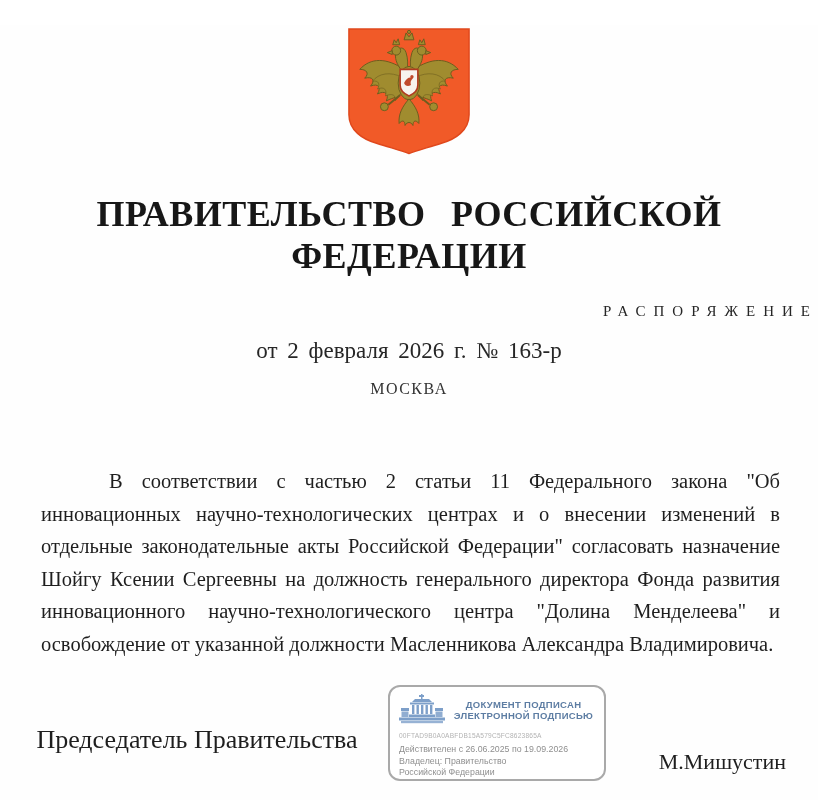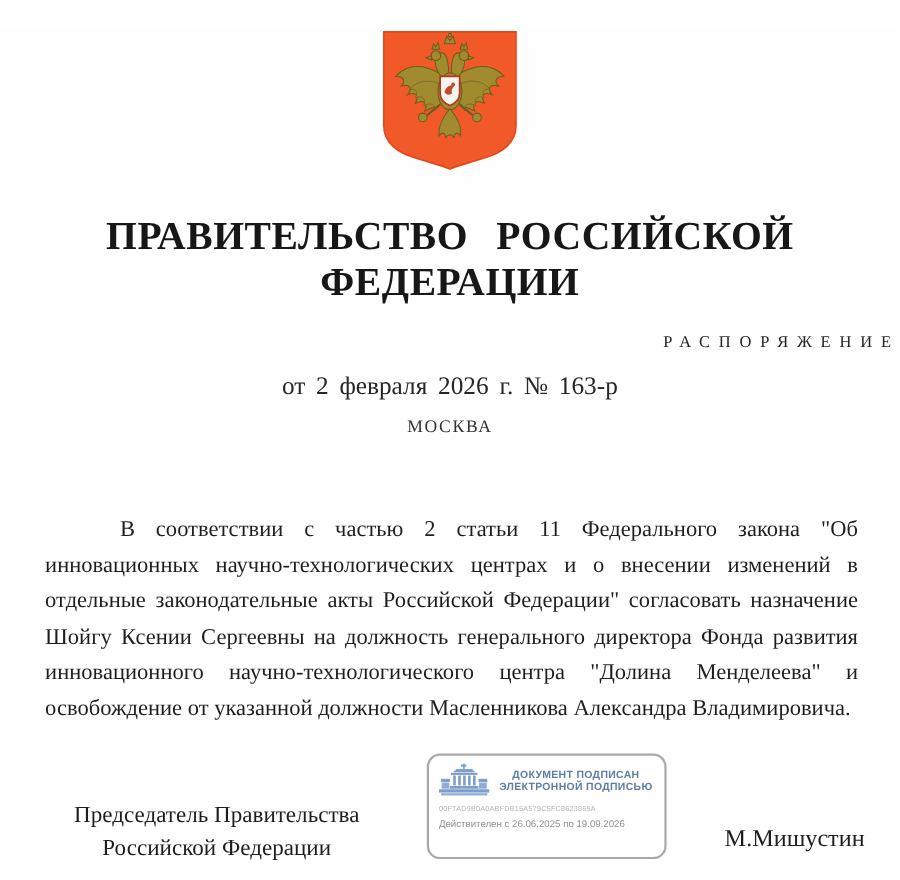--- a/index.html
+++ b/index.html
@@ -59,21 +59,21 @@
     line-height: 32.5px;
     text-align: justify;
     text-indent: 68px;
     color: #1e1e1e;
   }
   .sig-title {
     position: absolute;
     left: 32px; top: 700px;
     width: 330px;
     text-align: center;
-    font-size: 21px;
+    font-size: 26px;
     line-height: 30px;
     color: #1e1e1e;
   }
   .sig-name {
     position: absolute;
     right: 32px; top: 724px;
     font-size: 22px;
     color: #1e1e1e;
     margin-left: 24px;
   }
@@ -176,21 +176,20 @@
   <div class="doc-type">РАСПОРЯЖЕНИЕ</div>
 
   <div class="doc-date">от 2 февраля 2026 г. № 163-р</div>
 
   <div class="doc-city">МОСКВА</div>
 
   <p class="doc-body">В соответствии с частью 2 статьи 11 Федерального закона "Об инновационных научно-технологических центрах и о внесении изменений в отдельные законодательные акты Российской Федерации" согласовать назначение Шойгу Ксении Сергеевны на должность генерального директора Фонда развития инновационного научно-технологического центра "Долина Менделеева" и освобождение от указанной должности Масленникова Александра Владимировича.</p>
 
   <div class="sig-title">
     <div>Председатель Правительства</div>
-    <div>Российской Федерации</div>
   </div>
 
   <div class="sig-name">М.Мишустин</div>
 
   <div class="stamp">
     <div class="stamp-head">
       <svg class="stamp-building" width="46" height="32" viewBox="0 0 46 32" xmlns="http://www.w3.org/2000/svg">
         <g fill="#7d9fc9">
           <rect x="22" y="0" width="1.5" height="5"></rect>
           <rect x="20" y="1" width="5" height="2"></rect>
@@ -210,15 +209,16 @@
           <rect x="2" y="27" width="42" height="2.2" opacity="0.8"></rect>
         </g>
       </svg>
       <div class="stamp-head-text">
         <div>ДОКУМЕНТ ПОДПИСАН</div>
         <div>ЭЛЕКТРОННОЙ ПОДПИСЬЮ</div>
       </div>
     </div>
     <div class="stamp-cert">00FTAD9B0A0ABFDB15A579C5FC8623865A</div>
     <div class="stamp-validity">Действителен с 26.06.2025 по 19.09.2026</div>
+    <div class="stamp-owner">Владелец: Правительство Российской Федерации</div>
   </div>
 
 </div>
 
 </body></html>

